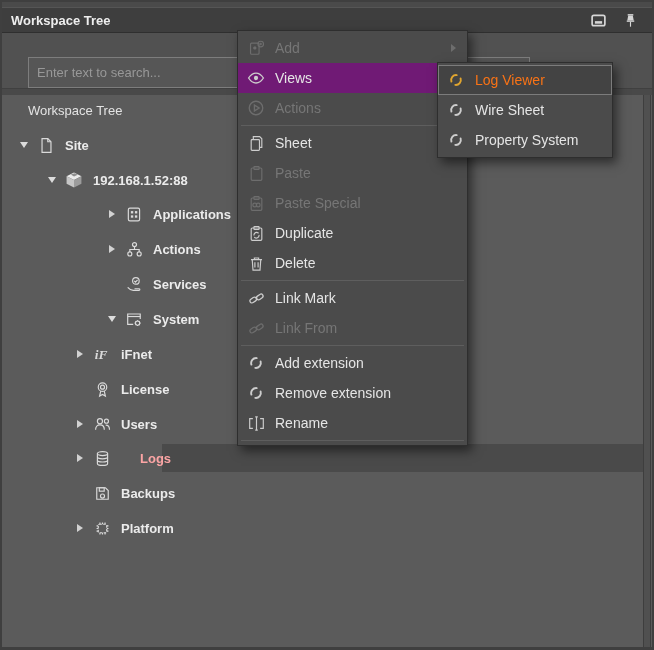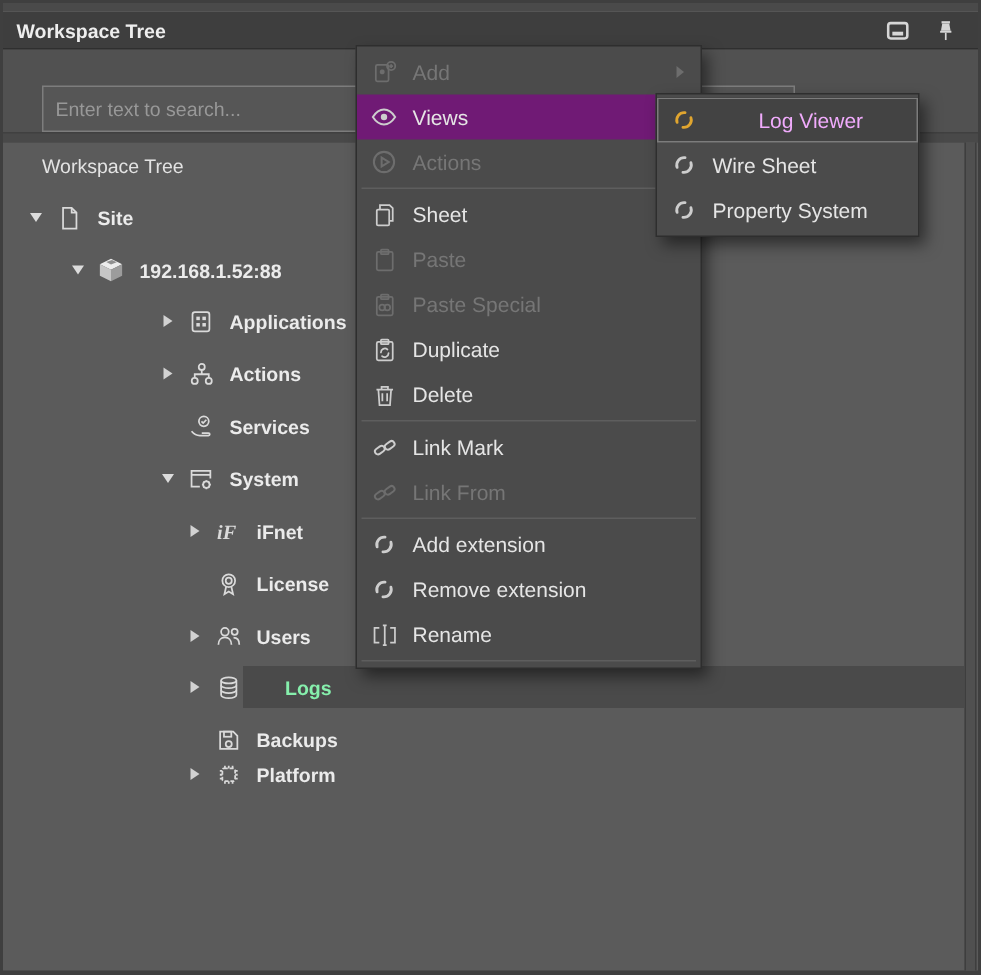--- a/index.html
+++ b/index.html
@@ -23,44 +23,44 @@
     border-left:1px solid #3e3e3e;border-right:1px solid #3e3e3e;}
   
   .search-input{position:absolute;left:26px;top:24px;width:502px;height:31px;box-sizing:border-box;
     background:#565656;border:1px solid #7d7d7d;color:#cfcfcf;font-size:13px;padding:0 8px;
     font-family:"Liberation Sans",sans-serif;outline:none;}
   .search-input::placeholder{color:#989898;opacity:1;}
   
   .tree-header{position:absolute;left:26px;top:8px;font-size:13px;color:#e3e3e3;}
   .trow{position:absolute;left:0;right:10px;height:34px;display:flex;align-items:center;
     color:#ebebeb;font-size:13px;box-sizing:border-box;}
-  .lv1{padding-left:12px}.lv2{padding-left:40px}.lv3{padding-left:100px}.lv4{padding-left:118px}
+  .lv1{padding-left:12px}.lv2{padding-left:40px}.lv3{padding-left:100px}.lv4{padding-left:68px}
   .exp{width:19px;height:19px;display:flex;align-items:center;justify-content:center;flex:none;}
   .tri-down{width:0;height:0;border-left:4.5px solid transparent;border-right:4.5px solid transparent;border-top:6px solid #dcdcdc;}
   .tri-right{width:0;height:0;border-top:4.5px solid transparent;border-bottom:4.5px solid transparent;border-left:6px solid #d2d2d2;}
   .ticon{width:20px;height:20px;margin-left:3px;color:#dadada;display:flex;align-items:center;justify-content:center;flex:none;}
   .tlabel{margin-left:9px;white-space:nowrap;position:relative;z-index:2;font-weight:bold;}
-  .trow.selected .tlabel{color:#86efac;font-weight:bold;margin-left:28px;}
+  .trow.selected .tlabel{color:#fca5a5;font-weight:bold;margin-left:28px;}
   .selection-band{position:absolute;left:160px;right:9px;top:349px;height:28px;background:#4a4a4a;z-index:1;}
   
   .menu{position:absolute;background:#4b4b4b;border:1px solid #2e2e2e;
     box-shadow:4px 5px 10px rgba(0,0,0,.5);padding:2px 0;box-sizing:border-box;}
   #context-menu{left:237px;top:30px;width:231px;z-index:10;}
   #views-submenu{left:437px;top:62px;width:176px;z-index:11;}
   .mitem{height:30px;display:flex;align-items:center;font-size:14px;color:#e5e5e5;padding-right:6px;}
   .micon{width:18px;height:18px;margin-left:9px;display:flex;align-items:center;justify-content:center;color:#cdcdcd;flex:none;}
   .mlabel{margin-left:10px;flex:1;white-space:nowrap;}
   .marrow{width:0;height:0;border-top:4.5px solid transparent;border-bottom:4.5px solid transparent;border-left:5.5px solid #e0e0e0;margin-right:5px;}
   .mitem.disabled{color:#767676;}
   .mitem.disabled .micon{color:#6d6d6d;}
   .mitem.disabled .marrow{border-left-color:#6d6d6d;}
   .mitem.highlight{background:#701a75;}
   .msep{height:1px;background:#5e5e5e;margin:2px 3px;}
   .smitem.highlight{background:#434343;box-shadow:inset 0 0 0 1px #7c7c7c;}
-  .smitem.highlight .mlabel{color:#f0abfc;text-align:center;}
+  .smitem.highlight .mlabel{color:#f97316;}
   .smitem.highlight .micon{color:#e0a52f;}
   svg{display:block;}
 </style>
 </head>
 <body>
 
 <div class="top-strip"></div>
 
 <div class="titlebar">
   <span class="title">Workspace Tree</span>
@@ -236,21 +236,21 @@
     <span class="ticon">
       <svg width="17" height="17" viewBox="0 0 16 16" fill="none" stroke="currentColor" stroke-width="1.1">
         <path d="M2.6 2.6 H10.8 L13.4 5.2 V13.4 H2.6 Z"></path>
         <rect x="5" y="2.6" width="4.6" height="3.2"></rect>
         <circle cx="8" cy="10.4" r="1.9"></circle>
       </svg>
       </span>
     <span class="tlabel">Backups</span>
   </div>
 
-  <div class="trow lv4" style="top:404px">
+  <div class="trow lv4" style="top:416px">
     <span class="exp">
         <span class="tri-right"></span>
       </span>
     <span class="ticon">
       <svg width="17" height="17" viewBox="0 0 16 16" fill="none" stroke="currentColor" stroke-width="1.1">
         <rect x="4" y="4" width="8" height="8" rx="1" stroke-dasharray="2.4 1.2"></rect>
         <path d="M5.6 4 V2.4 M8 4 V2.4 M10.4 4 V2.4 M5.6 13.6 V12 M8 13.6 V12 M10.4 13.6 V12 M4 5.6 H2.4 M4 8 H2.4 M4 10.4 H2.4 M13.6 5.6 H12 M13.6 8 H12 M13.6 10.4 H12"></path>
       </svg>
       </span>
     <span class="tlabel">Platform</span>

